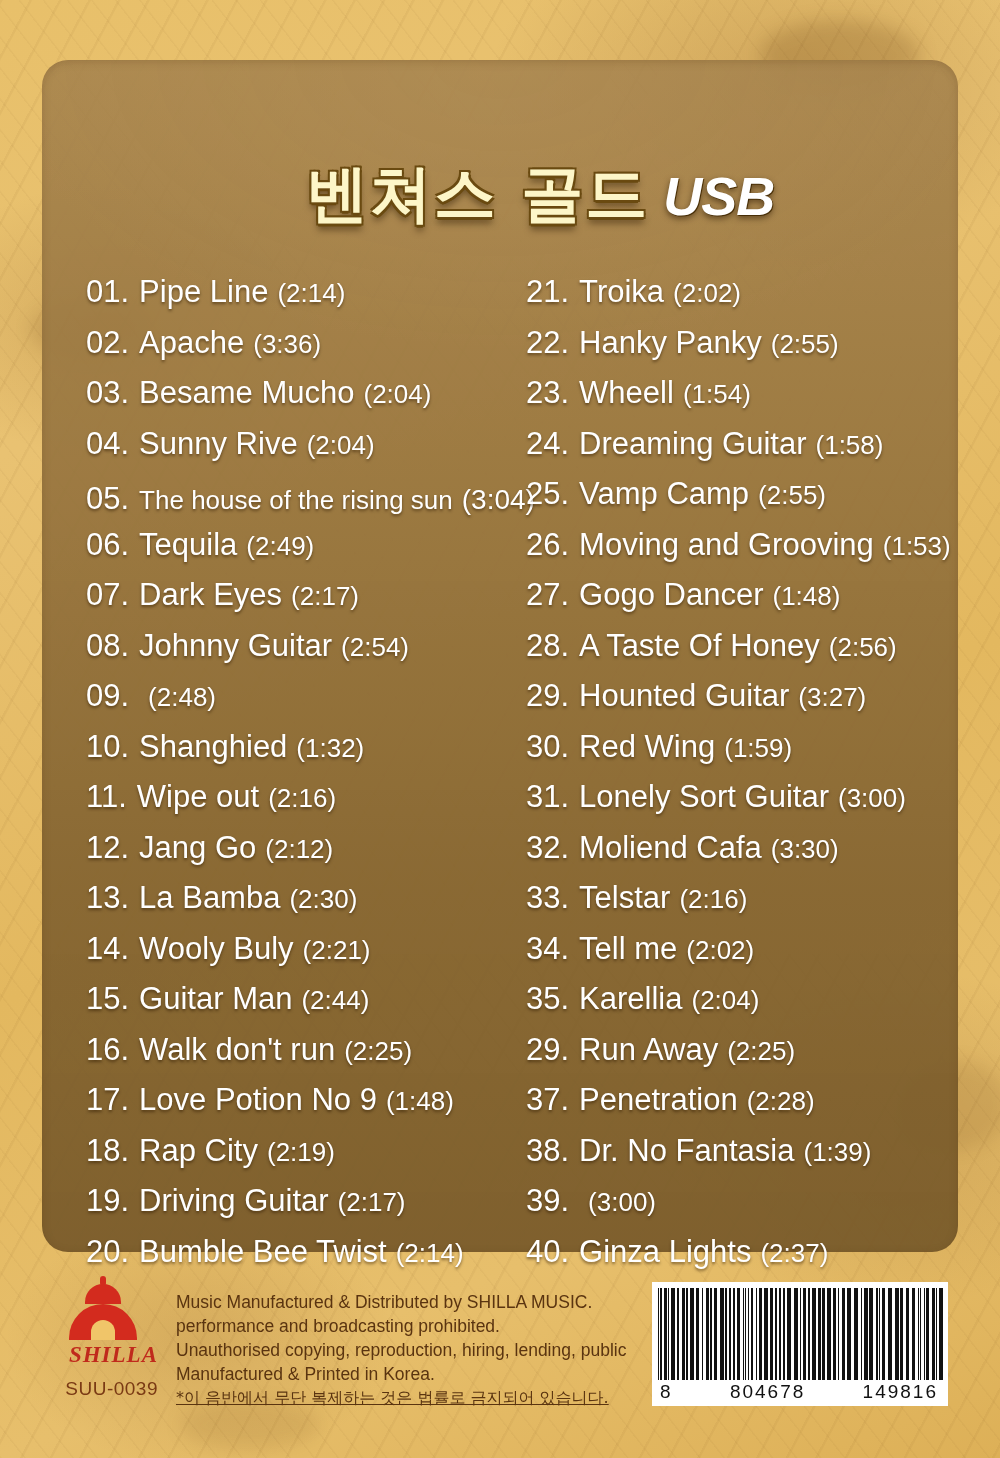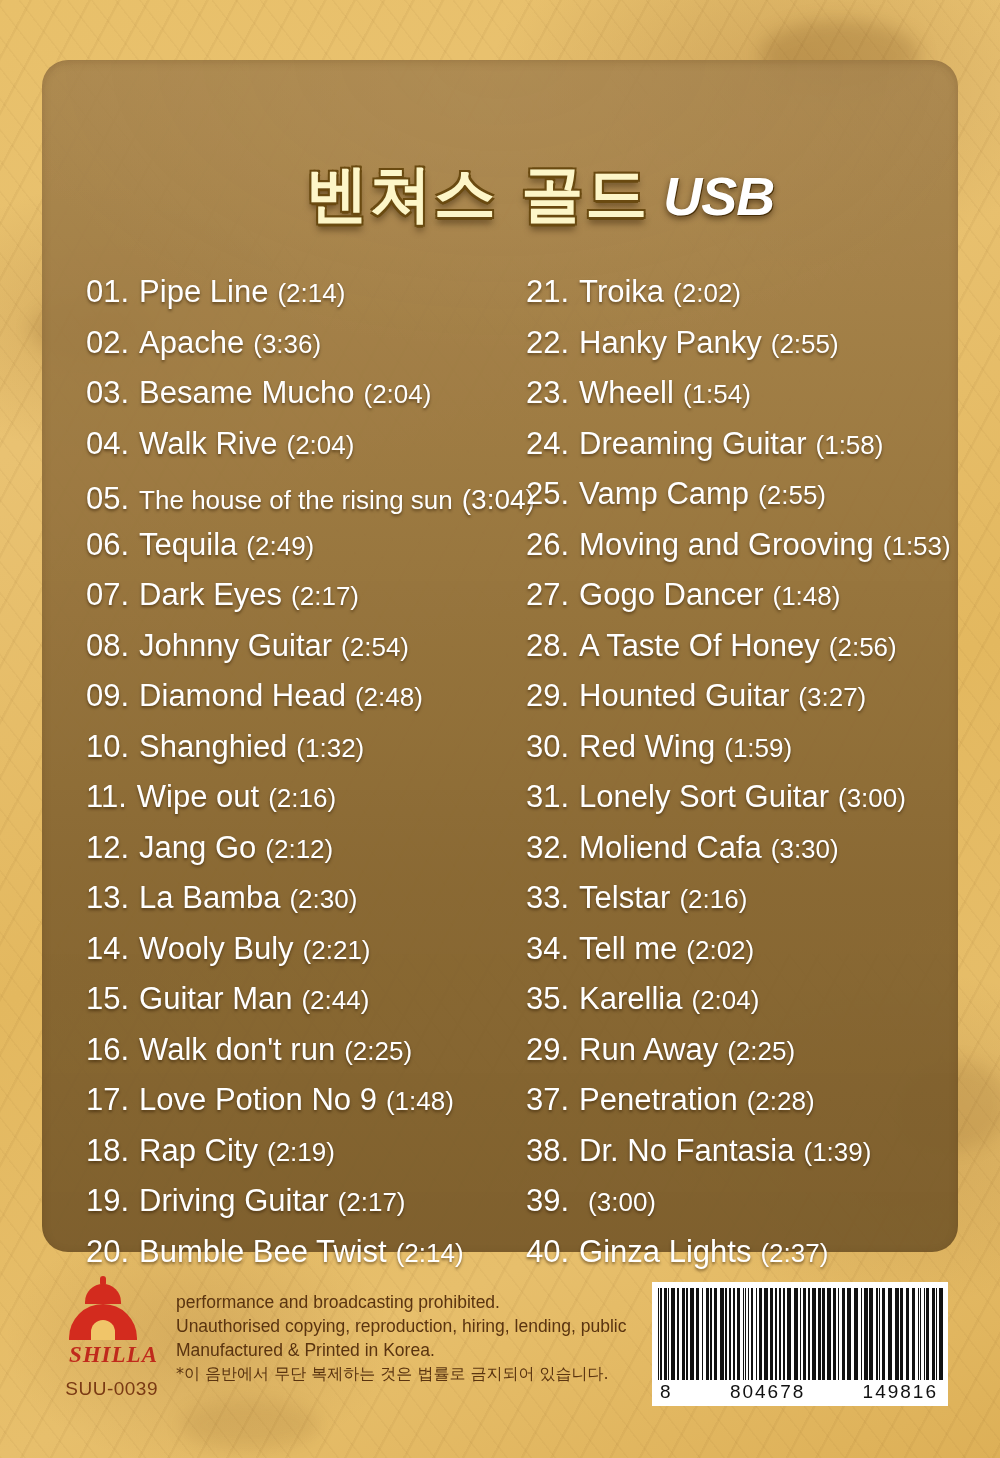--- a/index.html
+++ b/index.html
@@ -201,20 +201,21 @@
     top: 28px;
     width: 470px;
     color: #5a3410;
     font-size: 17.5px;
     line-height: 24px;
     font-family: "Liberation Sans", sans-serif;
   }
   .legal .ko-line {
     font-family: "DejaVu Sans", sans-serif;
     font-size: 16px;
+    text-decoration: underline;
   }
 
   .barcode {
     position: absolute;
     left: 652px;
     top: 20px;
     width: 296px;
     height: 124px;
     background: #ffffff;
     padding: 6px 6px 0 6px;
@@ -271,21 +272,21 @@
             <span class="name">Apache</span>
             <span class="dur">(3:36)</span>
           </div>
           <div class="track">
             <span class="num">03.</span>
             <span class="name">Besame Mucho</span>
             <span class="dur">(2:04)</span>
           </div>
           <div class="track">
             <span class="num">04.</span>
-            <span class="name">Walk Rive</span>
+            <span class="name">Sunny Rive</span>
             <span class="dur">(2:04)</span>
           </div>
           <div class="track small">
             <span class="num">05.</span>
             <span class="name">The house of the rising sun</span>
             <span class="dur">(3:04)</span>
           </div>
           <div class="track">
             <span class="num">06.</span>
             <span class="name">Tequila</span>
@@ -296,21 +297,20 @@
             <span class="name">Dark Eyes</span>
             <span class="dur">(2:17)</span>
           </div>
           <div class="track">
             <span class="num">08.</span>
             <span class="name">Johnny Guitar</span>
             <span class="dur">(2:54)</span>
           </div>
           <div class="track">
             <span class="num">09.</span>
-            <span class="name">Diamond Head</span>
             <span class="dur">(2:48)</span>
           </div>
           <div class="track">
             <span class="num">10.</span>
             <span class="name">Shanghied</span>
             <span class="dur">(1:32)</span>
           </div>
           <div class="track">
             <span class="num">11.</span>
             <span class="name">Wipe out</span>
@@ -471,20 +471,21 @@
       <div class="logo-mark">
         <div class="dome"></div>
         <div class="tip"></div>
         <div class="arch"></div>
       </div>
       <div class="logo-text">SHILLA</div>
       <div class="catalog">SUU-0039</div>
     </div>
 
     <div class="legal">
+      <div>Music Manufactured &amp; Distributed by SHILLA MUSIC.</div>
       <div>performance and broadcasting prohibited.</div>
       <div>Unauthorised copying, reproduction, hiring, lending, public</div>
       <div>Manufactured &amp; Printed in Korea.</div>
       <div class="ko-line">*이 음반에서 무단 복제하는 것은 법률로 금지되어 있습니다.</div>
     </div>
 
     <div class="barcode">
       <div class="bars" id="bars">
           <i style="left: 0px; width: 1px;"></i>
           <i style="left: 2px; width: 2px;"></i>

